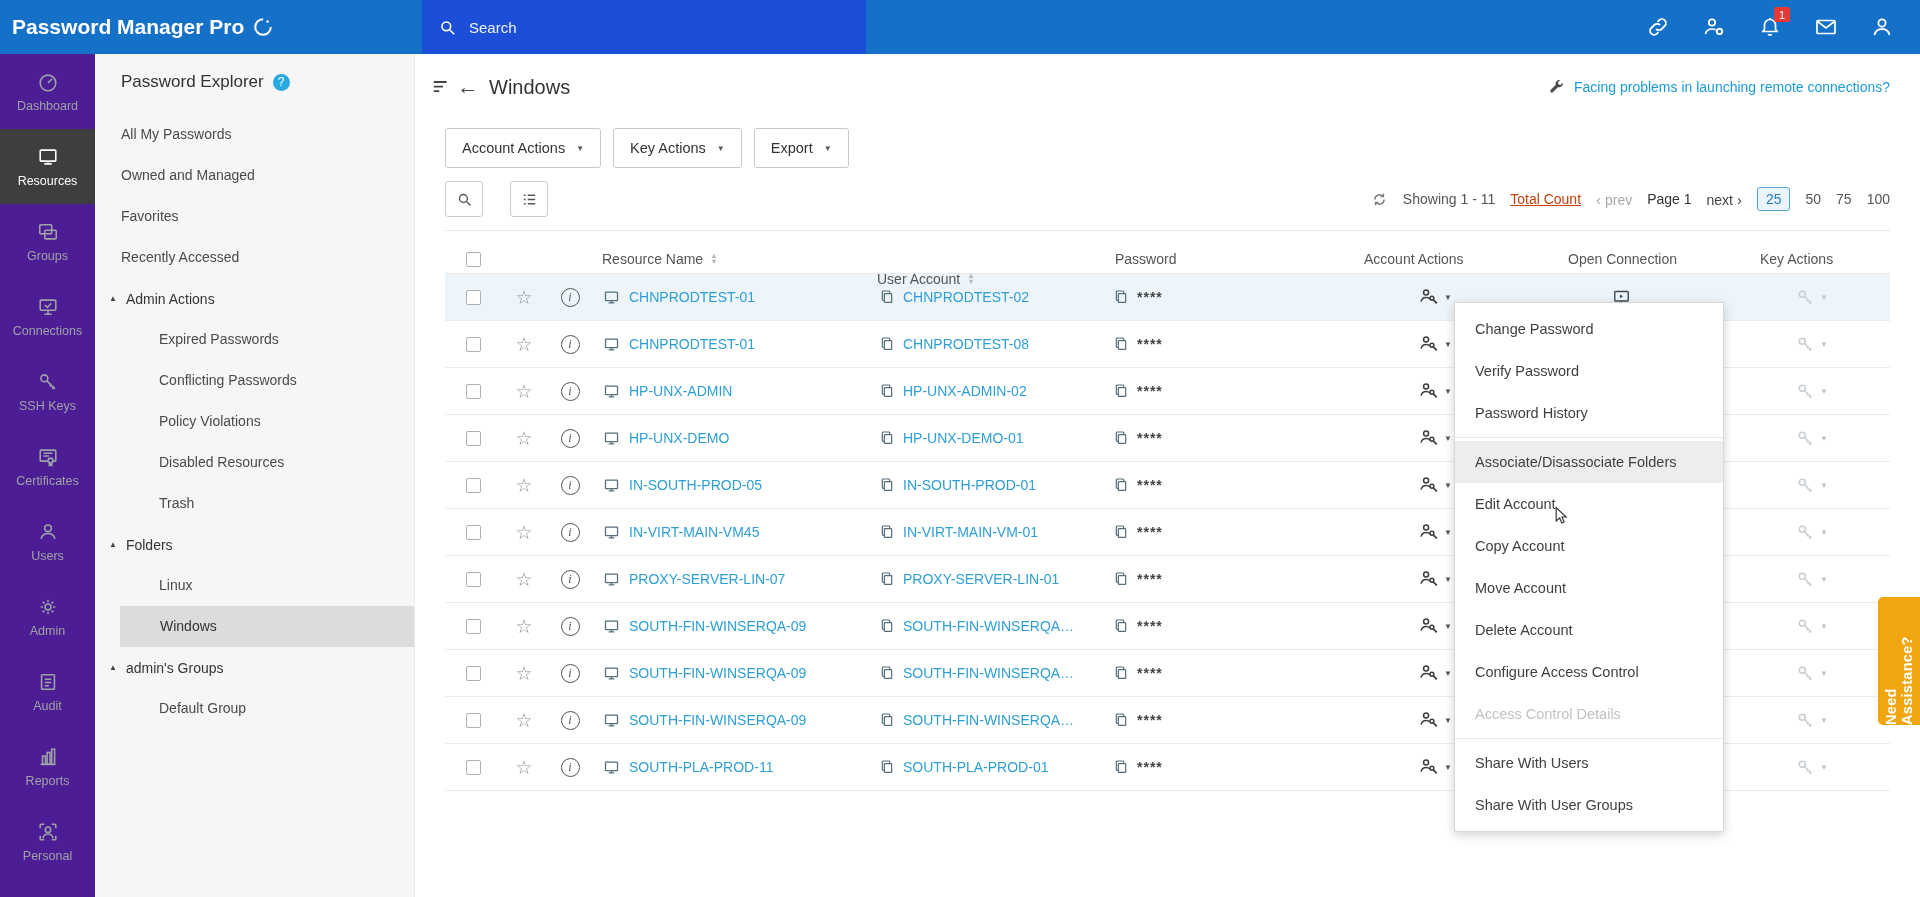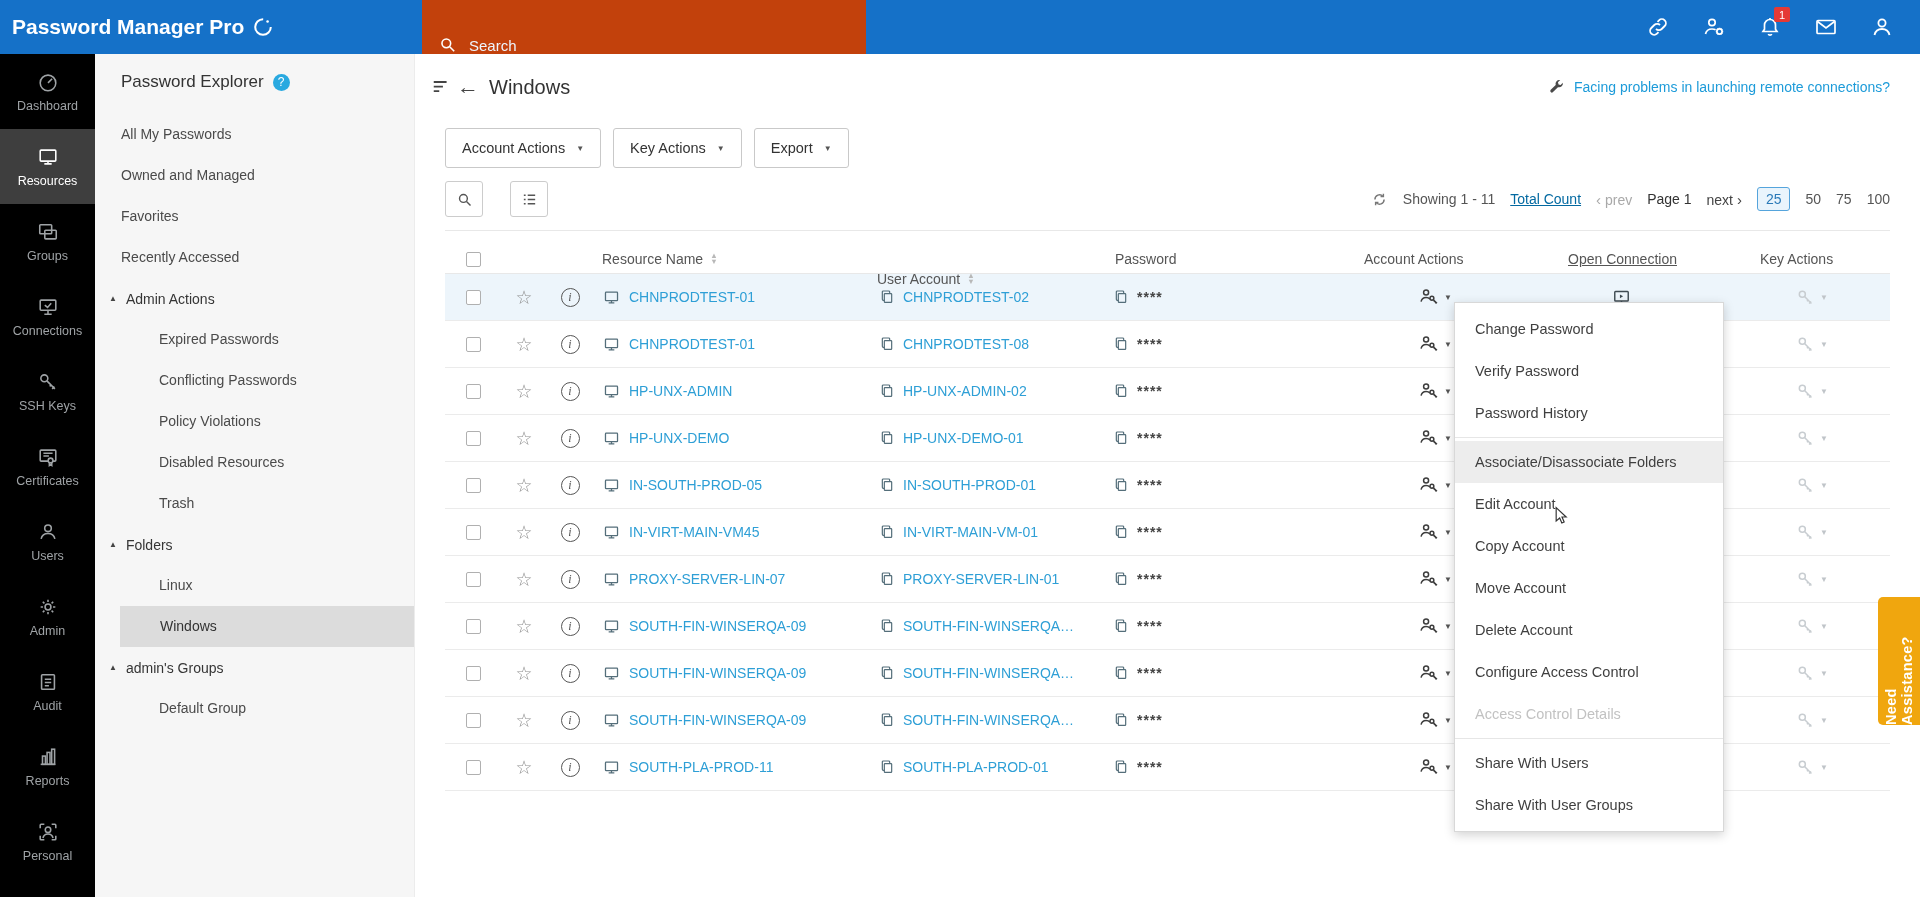--- a/index.html
+++ b/index.html
@@ -3,29 +3,29 @@
 <meta charset="utf-8">
 <style>
   * { margin:0; padding:0; box-sizing:border-box; }
   html,body { width:1920px; height:897px; }
   body { font-family:"Liberation Sans", sans-serif; background:#fff; overflow:hidden; position:relative; }
   svg { display:block; }
 
   
   .topbar { height:54px; background:#1571c8; display:flex; align-items:stretch; color:#fff; position:relative; z-index:20; }
   .logo { width:415px; display:flex; align-items:center; gap:8px; padding-left:12px; font-size:21px; font-weight:bold; white-space:nowrap; }
-  .searchbox { width:444px; margin-left:7px; background:#c2410c; display:flex; align-items:flex-end; gap:12px; padding:0 16px; }
+  .searchbox { width:444px; margin-left:7px; background:#1d4ed8; display:flex; align-items:center; gap:12px; padding:0 16px; }
   .searchbox input { background:transparent; border:none; outline:none; color:#fff; font-size:15px; width:100%; font-family:"Liberation Sans",sans-serif; }
   .searchbox input::placeholder { color:#eef5fd; opacity:1; }
   .top-icons { margin-left:auto; display:flex; align-items:center; gap:32px; padding-right:26px; }
   .top-ic { position:relative; cursor:pointer; }
   .badge { position:absolute; top:-8px; right:-8px; min-width:16px; height:15px; background:#e53935; color:#fff; font-size:11px; display:flex; align-items:center; justify-content:center; padding:0 3px; border-radius:2px; }
 
   
-  .sidenav { position:absolute; left:0; top:54px; bottom:0; width:95px; background:#000000; z-index:10; }
+  .sidenav { position:absolute; left:0; top:54px; bottom:0; width:95px; background:#4c1d95; z-index:10; }
   .nav-item { height:75px; display:flex; flex-direction:column; align-items:center; justify-content:center; gap:6px; color:#9fa3a6; font-size:12.5px; cursor:pointer; }
   .nav-item.active { background:#3e3e3e; color:#fff; }
   .nav-item svg { width:22px; height:22px; }
 
   
   .explorer { position:absolute; left:95px; top:54px; bottom:0; width:320px; background:#f6f6f6; border-right:1px solid #ececec; padding-top:18px; z-index:10; }
   .explorer-title-row { display:flex; align-items:center; gap:9px; padding-left:26px; margin-bottom:22px; }
   .explorer-title { font-size:17px; color:#333; }
   .help-badge { width:17px; height:17px; border-radius:50%; background:#29a9e0; color:#fff; font-size:12px; display:flex; align-items:center; justify-content:center; cursor:pointer; }
   .exp-item { height:41px; line-height:41px; padding-left:26px; font-size:14px; color:#4a4a4a; cursor:pointer; white-space:nowrap; }
@@ -47,39 +47,39 @@
   .toolbar { display:flex; gap:12px; margin-top:8px; }
   .btn { height:40px; padding:0 16px; background:#fff; border:1px solid #c9c9c9; border-radius:3px; font-size:14.5px; color:#333; display:flex; align-items:center; gap:11px; cursor:pointer; }
   .btn .caret { font-size:8px; color:#555; }
 
   .tools-row { display:flex; align-items:center; margin-top:12px; height:38px; }
   .icon-btn { width:38px; height:36px; border:1px solid #cccccc; border-radius:3px; background:#fff; display:flex; align-items:center; justify-content:center; cursor:pointer; color:#555; }
   .icon-btn + .icon-btn { margin-left:27px; }
 
   .paging { margin-left:auto; display:flex; align-items:center; gap:15px; font-size:14px; color:#555; }
   .refresh { color:#777; cursor:pointer; }
-  .total-count { color:#0369a1; text-decoration:underline; cursor:pointer; }
+  .total-count { color:#c2410c; text-decoration:underline; cursor:pointer; }
   .prev { color:#a9a9a9; cursor:pointer; }
   .pageno { color:#333; }
   .next { color:#444; cursor:pointer; }
   .chev { font-size:15px; }
   .size { color:#555; cursor:pointer; }
   .size.active { border:1px solid #55a4dc; color:#2a7ab8; background:#e9f4fc; padding:3px 8px; border-radius:3px; }
 
   
   .tbl { margin-top:12px; }
   .thead, .trow { display:grid; grid-template-columns:56px 46px 46px 280px 232px 240px 200px 196px 1fr; align-items:center; }
   .thead { height:44px; border-top:1px solid #e8e8e8; border-bottom:1px solid #e8e8e8; color:#555; font-size:14px; }
   .trow { height:47px; border-bottom:1px solid #ebebeb; font-size:14px; }
   .trow.selected { background:#edf5fb; }
   .cell { display:flex; align-items:center; }
   .c-center { justify-content:center; }
   .hcell { display:flex; align-items:center; }
   .h-res { padding-left:9px; } .h-user { padding-left:4px;margin-top:40px; } .h-pass { padding-left:10px; }
-  .h-acct { padding-left:19px; } .h-open { padding-left:23px;text-decoration:underline; } .h-key { padding-left:19px; }
+  .h-acct { padding-left:19px; } .h-open { padding-left:23px; } .h-key { padding-left:19px; }
   .sort { display:inline-flex; flex-direction:column; font-size:7.5px; line-height:6.5px; color:#b8b8b8; margin-left:7px; }
   input[type="checkbox"] { appearance:none; -webkit-appearance:none; width:15px; height:15px; border:1.5px solid #b0b0b0; border-radius:2px; background:#fff; cursor:pointer; }
   .star { font-size:19px; color:#8f8f8f; cursor:pointer; }
   .info-ic { width:19px; height:19px; border:1.5px solid #555; border-radius:50%; color:#555; font-size:12px; font-family:"Liberation Serif",serif; font-style:italic; display:flex; align-items:center; justify-content:center; cursor:pointer; }
   .c-res { padding-left:10px; gap:9px; } .c-user { padding-left:6px; gap:8px; } .c-pass { padding-left:8px; gap:8px; }
   .c-acct { padding-left:74px; gap:5px; } .c-open { padding-left:67px; } .c-key { padding-left:55px; gap:5px; }
   .blue-link { color:#2e9fd6; cursor:pointer; white-space:nowrap; }
   .res-ic { color:#546e7a; } .copy-ic { color:#546e7a; }
   .pass-mask { color:#444; font-weight:bold; letter-spacing:1px; }
   .acct-ic { color:#3d3d3d; cursor:pointer; } .open-ic { color:#3f4b52; cursor:pointer; }

